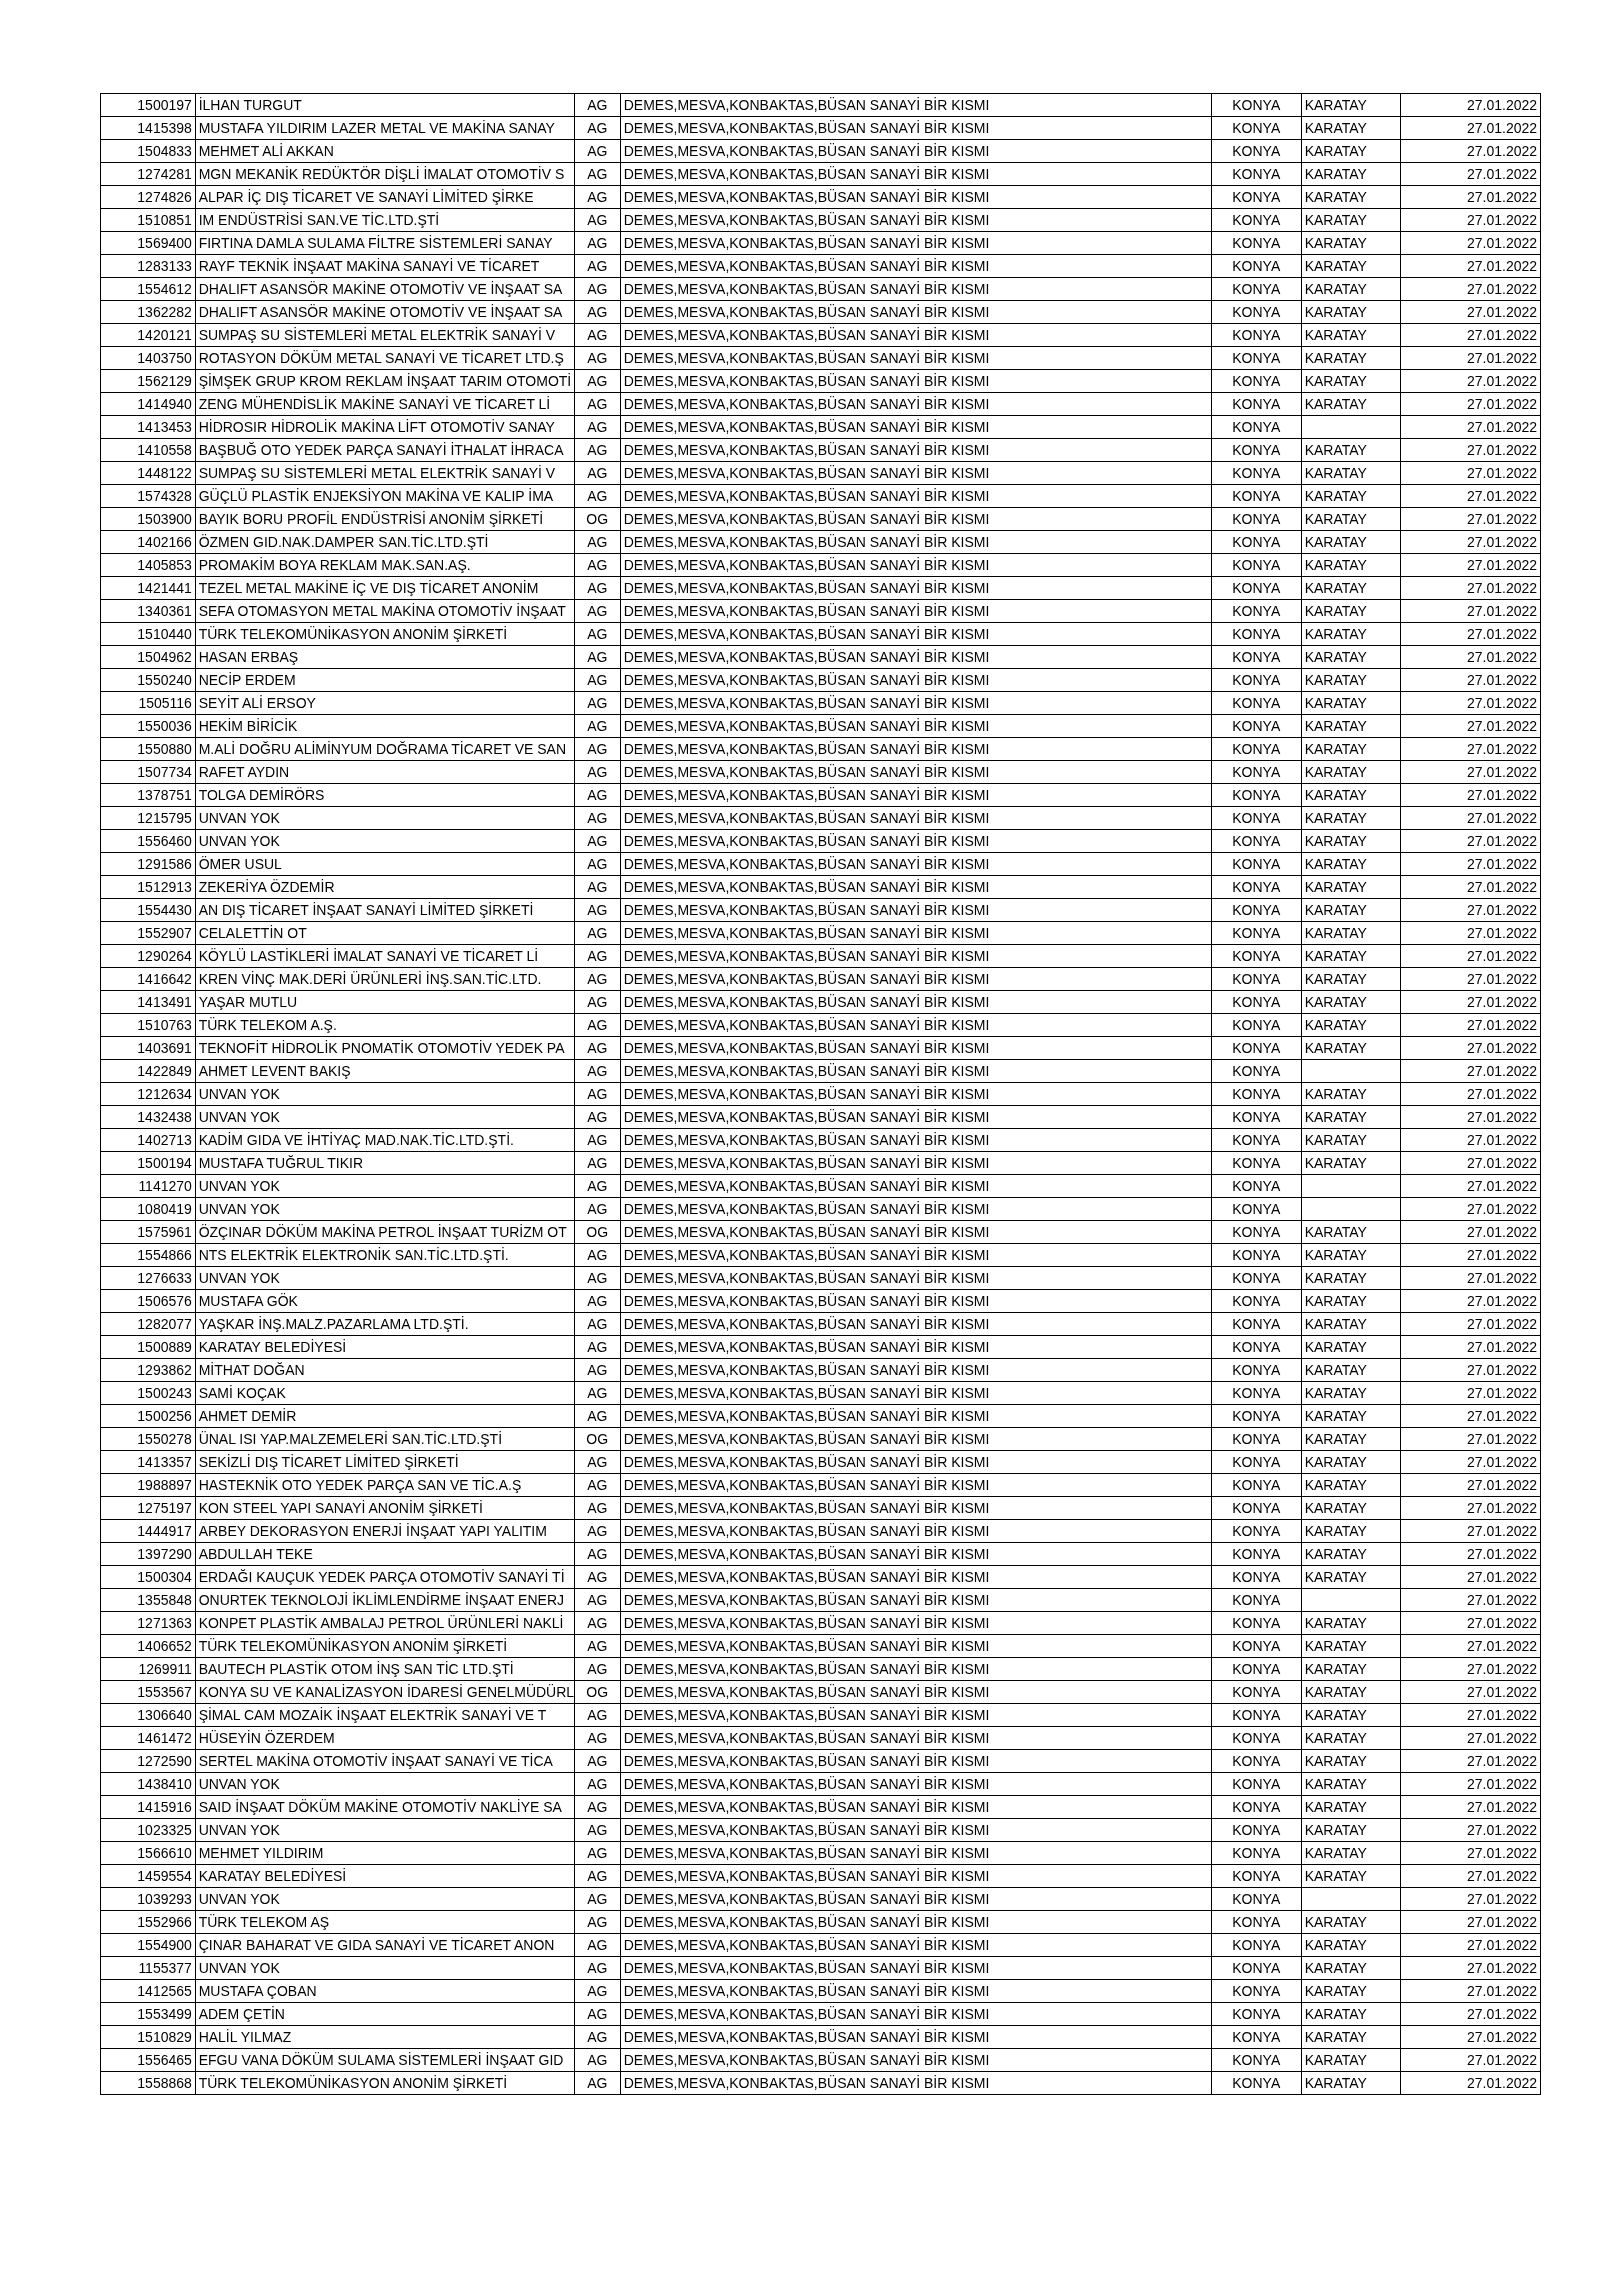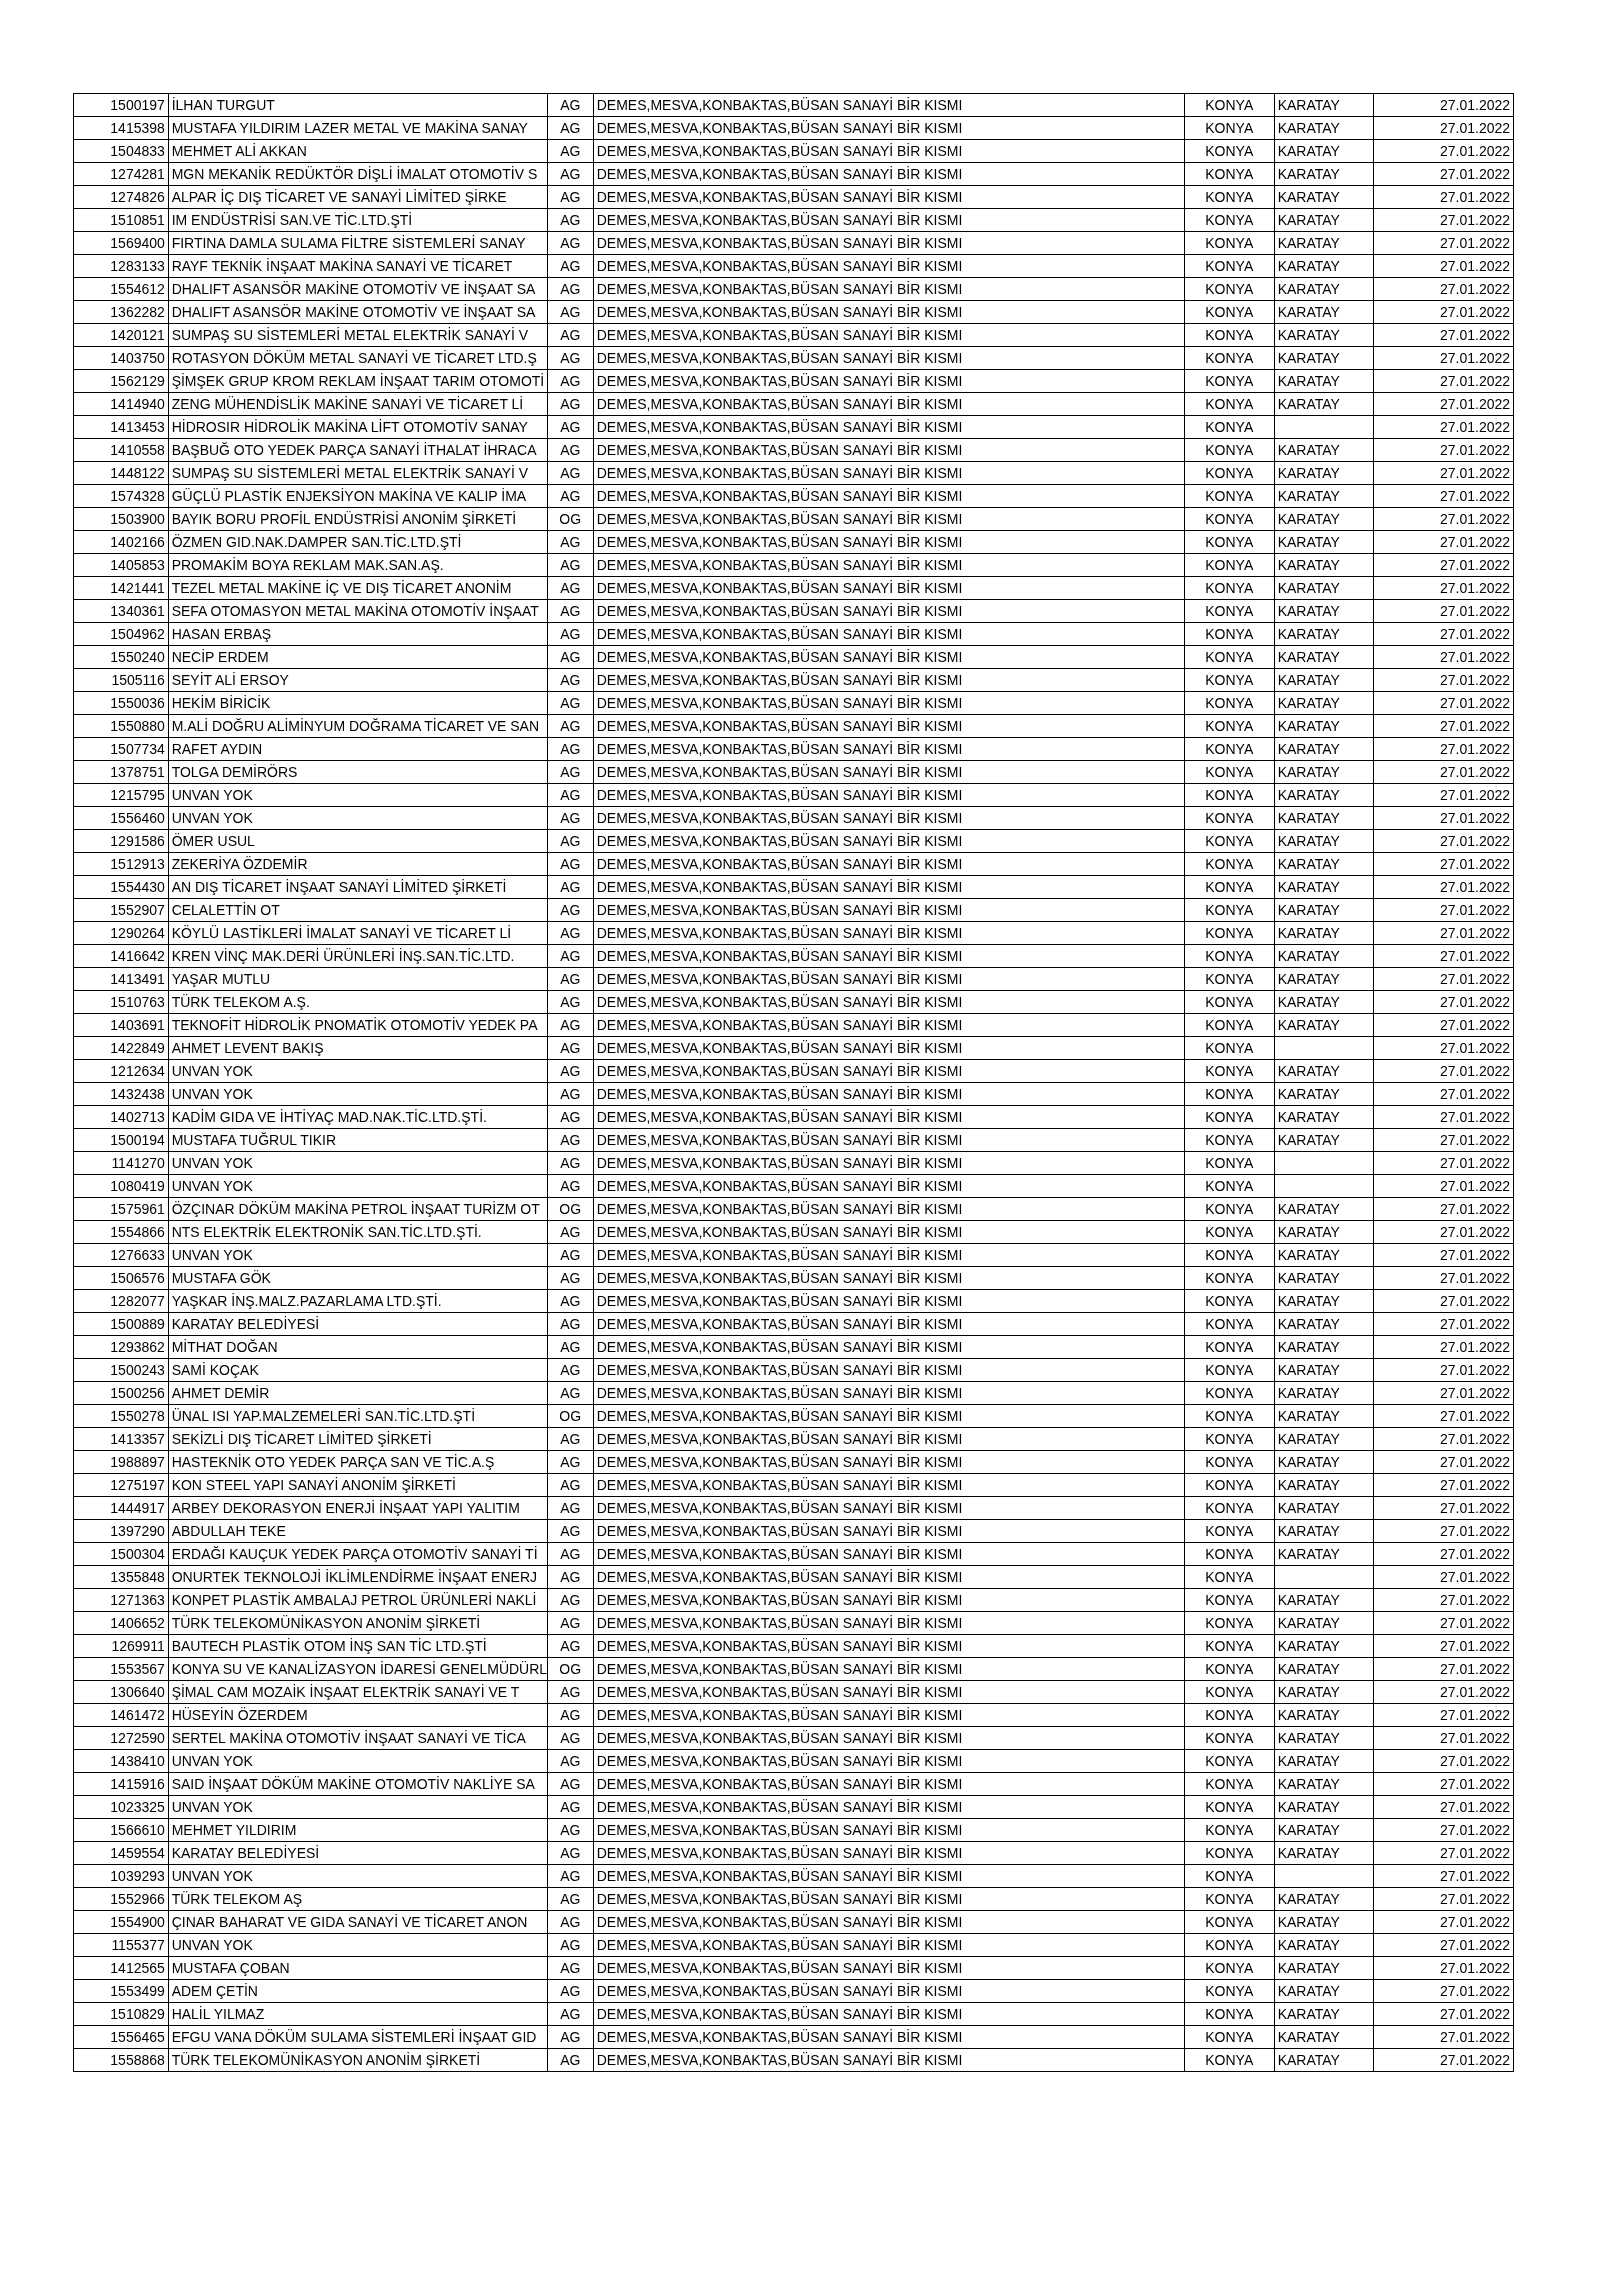--- a/index.html
+++ b/index.html
@@ -9,21 +9,21 @@
   }
   body {
     width: 1621px;
     height: 2293px;
     font-family: "Liberation Sans", sans-serif;
     color: #000000;
     overflow: hidden;
   }
   #sheet {
     position: absolute;
-    left: 73px;
+    left: 100px;
     top: 93px;
     width: 1139px;
   }
   table.grid {
     border-collapse: collapse;
     table-layout: fixed;
     width: 1441px;
     font-size: 14px;
     line-height: 1;
   }
@@ -267,20 +267,29 @@
         <tr>
           <td class="id">1340361</td>
           <td class="name">SEFA OTOMASYON METAL MAKİNA OTOMOTİV İNŞAAT</td>
           <td class="ag">AG</td>
           <td class="region">DEMES,MESVA,KONBAKTAS,BÜSAN SANAYİ BİR KISMI</td>
           <td class="city">KONYA</td>
           <td class="dist">KARATAY</td>
           <td class="date">27.01.2022</td>
         </tr>
         <tr>
+          <td class="id">1510440</td>
+          <td class="name">TÜRK TELEKOMÜNİKASYON ANONİM ŞİRKETİ</td>
+          <td class="ag">AG</td>
+          <td class="region">DEMES,MESVA,KONBAKTAS,BÜSAN SANAYİ BİR KISMI</td>
+          <td class="city">KONYA</td>
+          <td class="dist">KARATAY</td>
+          <td class="date">27.01.2022</td>
+        </tr>
+        <tr>
           <td class="id">1504962</td>
           <td class="name">HASAN ERBAŞ</td>
           <td class="ag">AG</td>
           <td class="region">DEMES,MESVA,KONBAKTAS,BÜSAN SANAYİ BİR KISMI</td>
           <td class="city">KONYA</td>
           <td class="dist">KARATAY</td>
           <td class="date">27.01.2022</td>
         </tr>
         <tr>
           <td class="id">1550240</td>

